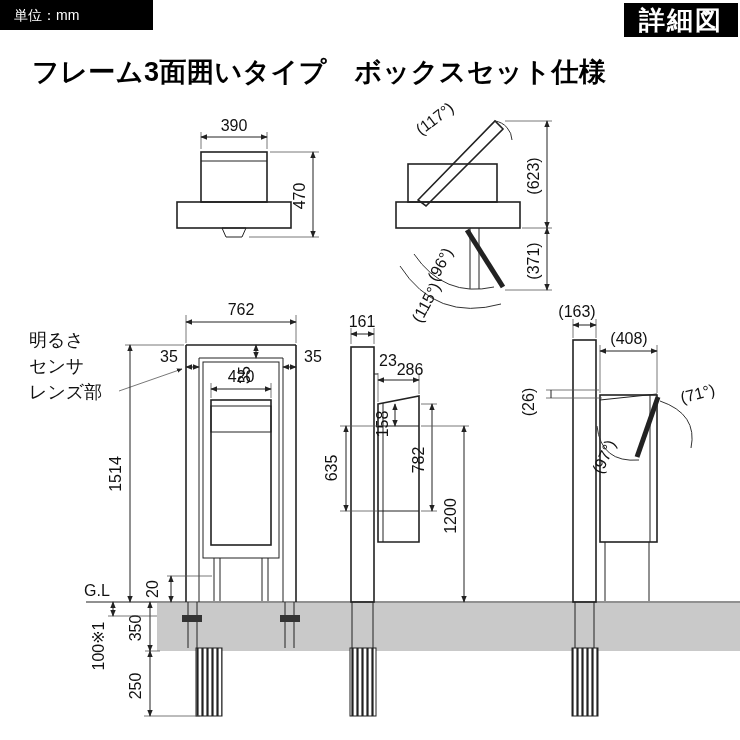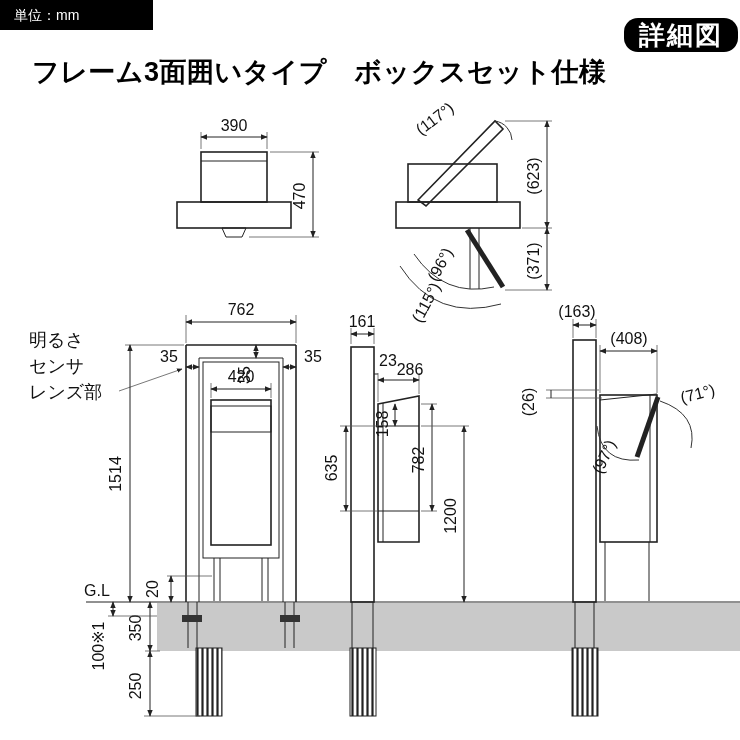--- a/index.html
+++ b/index.html
@@ -5,24 +5,23 @@
   html,body{margin:0;padding:0;}
   body{
     width:740px;height:740px;position:relative;background:#ffffff;
     font-family:"Liberation Sans","DejaVu Sans",sans-serif;overflow:hidden;
   }
   .unit-bar{
     position:absolute;top:0;left:0;width:153px;height:30px;background:#000;
     color:#fff;font-size:14px;line-height:30px;padding-left:14px;box-sizing:border-box;
   }
   .detail-badge{
-    position:absolute;top:18px;right:2px;width:114px;height:34px;background:#000;
+    position:absolute;top:3px;right:2px;width:114px;height:34px;background:#000;
     color:#fff;font-size:26px;font-weight:bold;text-align:center;line-height:34px;
     letter-spacing:2px;
-    border-radius:14px;
   }
   .page-title{
     position:absolute;top:50px;left:28px;margin:4px;font-size:27px;font-weight:bold;
     color:#000;letter-spacing:0.5px;white-space:nowrap;
   }
   svg{position:absolute;top:0;left:0;}
   svg text{font-family:"Liberation Sans","DejaVu Sans",sans-serif;fill:#111;}
   .dim-t{font-size:16px;text-anchor:middle;}
   .label-t{font-size:18px;text-anchor:start;}
   .gl-t{font-size:16px;text-anchor:start;}

